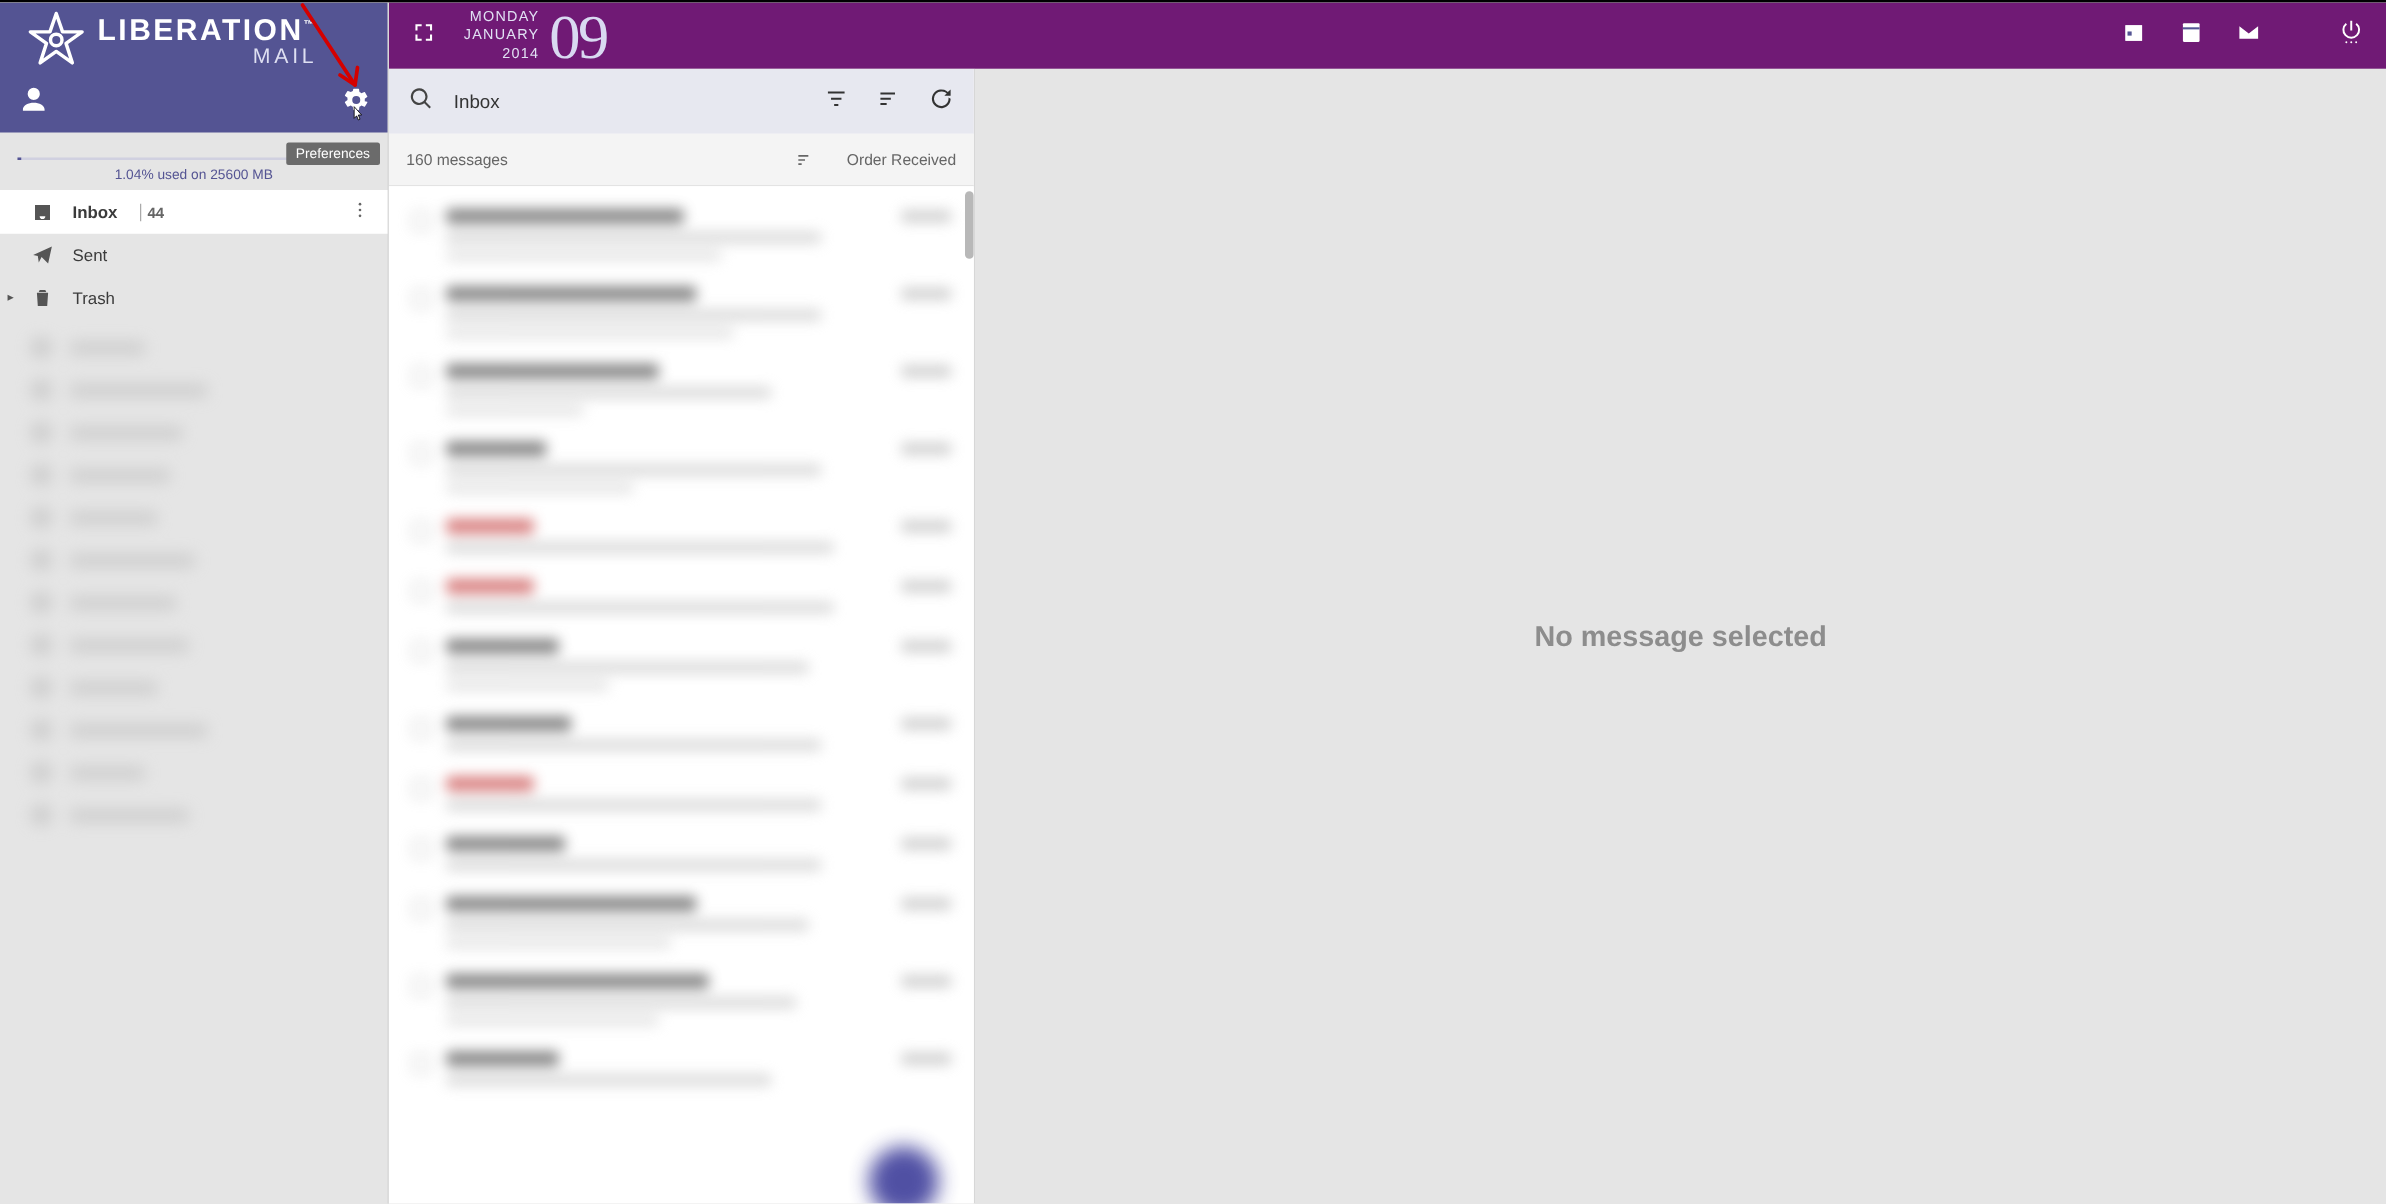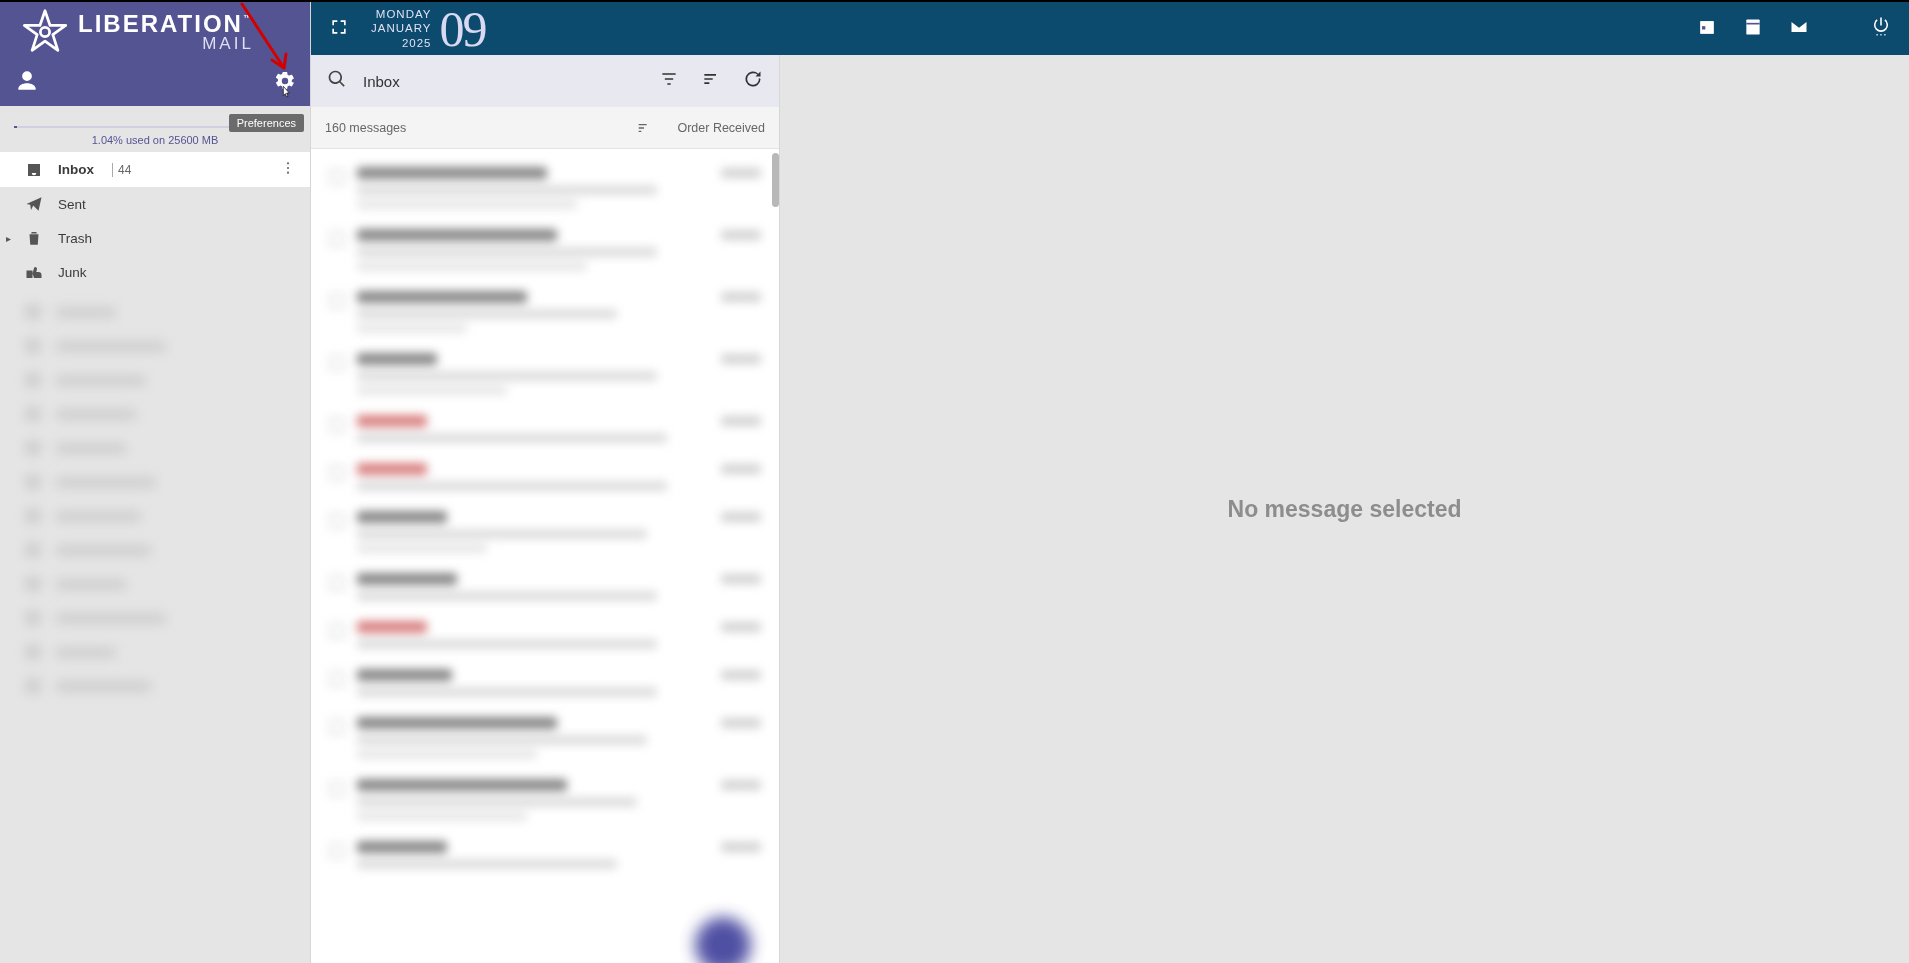--- a/index.html
+++ b/index.html
@@ -37,33 +37,33 @@
   .quota-bar { height:2px; background:#d0d0e0; margin:20px 14px 6px 14px; position:relative; }
   .quota-bar .used { position:absolute; left:0; top:0; height:100%; width:1.1%; background:#545493; }
   .quota-text { font-size:11px; color:#545493; text-align:center; padding-bottom:6px; }
 
   .folder-list { display:flex; flex-direction:column; }
   .expand-caret { position:absolute; left:6px; font-size:10px; color:#555; }
   .folder { display:flex; align-items:center; padding:8px 14px 8px 24px; gap:14px; color:#3b3b3b; font-size:13.5px; cursor:pointer; position:relative; }
   .folder.active { background:#fff; font-weight:700; }
   .folder .icn { width:20px; display:flex; justify-content:center; }
   .folder .icn svg { width:18px; height:18px; fill:#555; }
-  .folder .cnt { color:#666; font-weight:400; border-left:1px solid #aaa; margin-left:4px; padding-left:5px; font-size:12px; }
+  .folder .cnt { color:#666; font-weight:700; border-left:1px solid #aaa; margin-left:4px; padding-left:5px; font-size:12px; }
   .folder .more { margin-left:auto; color:#666; }
   .folder .more svg{ width:16px; height:16px; fill:#666; }
 
   .blur-folders { filter: blur(6px); padding:6px 14px; opacity:.55; }
   .blur-folders .bf-row { display:flex; align-items:center; gap:14px; padding:8px 10px; }
   .blur-folders .bf-ic { width:18px; height:18px; border-radius:50%; background:#bdbdbd; }
   .blur-folders .bf-txt { height:11px; background:#bdbdbd; border-radius:3px; }
 
   
   .main { flex:1; display:flex; flex-direction:column; overflow:hidden; }
 
-  .topbar { height:53px; background:#0c4a6e; display:flex; align-items:center; padding:0 18px; gap:22px; color:#fff; }
+  .topbar { height:53px; background:#701a75; display:flex; align-items:center; padding:0 18px; gap:22px; color:#fff; }
   .tb-expand svg { width:20px; height:20px; fill:#fff; cursor:pointer; }
   .date-block { display:flex; align-items:center; gap:8px; }
   .date-words { text-align:right; font-size:11.5px; letter-spacing:1px; line-height:1.25; color:#e1e1f4; }
   .date-big { font-family:"Times New Roman", serif; font-size:50px; font-weight:300; letter-spacing:-2px; color:#d9d9f1; }
   .tb-spacer { flex:1; }
   .tb-icons { display:flex; gap:26px; align-items:center; }
   .tb-icons svg { width:20px; height:20px; fill:#d9d9ec; cursor:pointer; }
   .tb-power { margin-left:40px; }
   .tb-power svg { width:20px; height:22px; fill:#d9d9ec; cursor:pointer; }
 
@@ -186,28 +186,20 @@
       </div>
       <div class="folder">
         <span class="expand-caret">▸</span>
         <span class="icn">
             <svg viewBox="0 0 24 24">
               <path d="M6 7h12l-1 14H7Zm3-3h6l1 2H8Z"></path>
             </svg>
           </span>
         <span>Trash</span>
       </div>
-      <div class="folder">
-        <span class="icn">
-            <svg viewBox="0 0 24 24">
-              <path d="M2 20h8V10H2Zm10 0h10v-4a4 4 0 0 0-4-4h-3l1-4a2 2 0 0 0-4-1l-2 7Z"></path>
-            </svg>
-          </span>
-        <span>Junk</span>
-      </div>
     </nav>
 
     <div class="blur-folders">
       <div class="bf-row">
           <div class="bf-ic"></div>
           <div class="bf-txt" style="width:60px"></div>
         </div>
       <div class="bf-row">
           <div class="bf-ic"></div>
           <div class="bf-txt" style="width:110px"></div>
@@ -259,21 +251,21 @@
     <header class="topbar">
       <span class="tb-expand">
         <svg viewBox="0 0 24 24">
             <path d="M4 4h6v2H6v4H4Zm10 0h6v6h-2V6h-4ZM4 14h2v4h4v2H4Zm14 0h2v6h-6v-2h4Z"></path>
           </svg>
       </span>
       <div class="date-block">
         <div class="date-words">
           <div>MONDAY</div>
           <div>JANUARY</div>
-          <div>2025</div>
+          <div>2014</div>
         </div>
         <div class="date-big">09</div>
       </div>
       <div class="tb-spacer"></div>
       <div class="tb-icons">
         <span><svg viewBox="0 0 24 24">
               <path d="M4 5h16v15H4Zm0 4h16M8 3v4m8-4v4"></path>
               <rect x="4" y="5" width="16" height="15" fill="currentColor"></rect>
               <rect x="6" y="11" width="4" height="4" fill="#545493"></rect>
             </svg></span>

